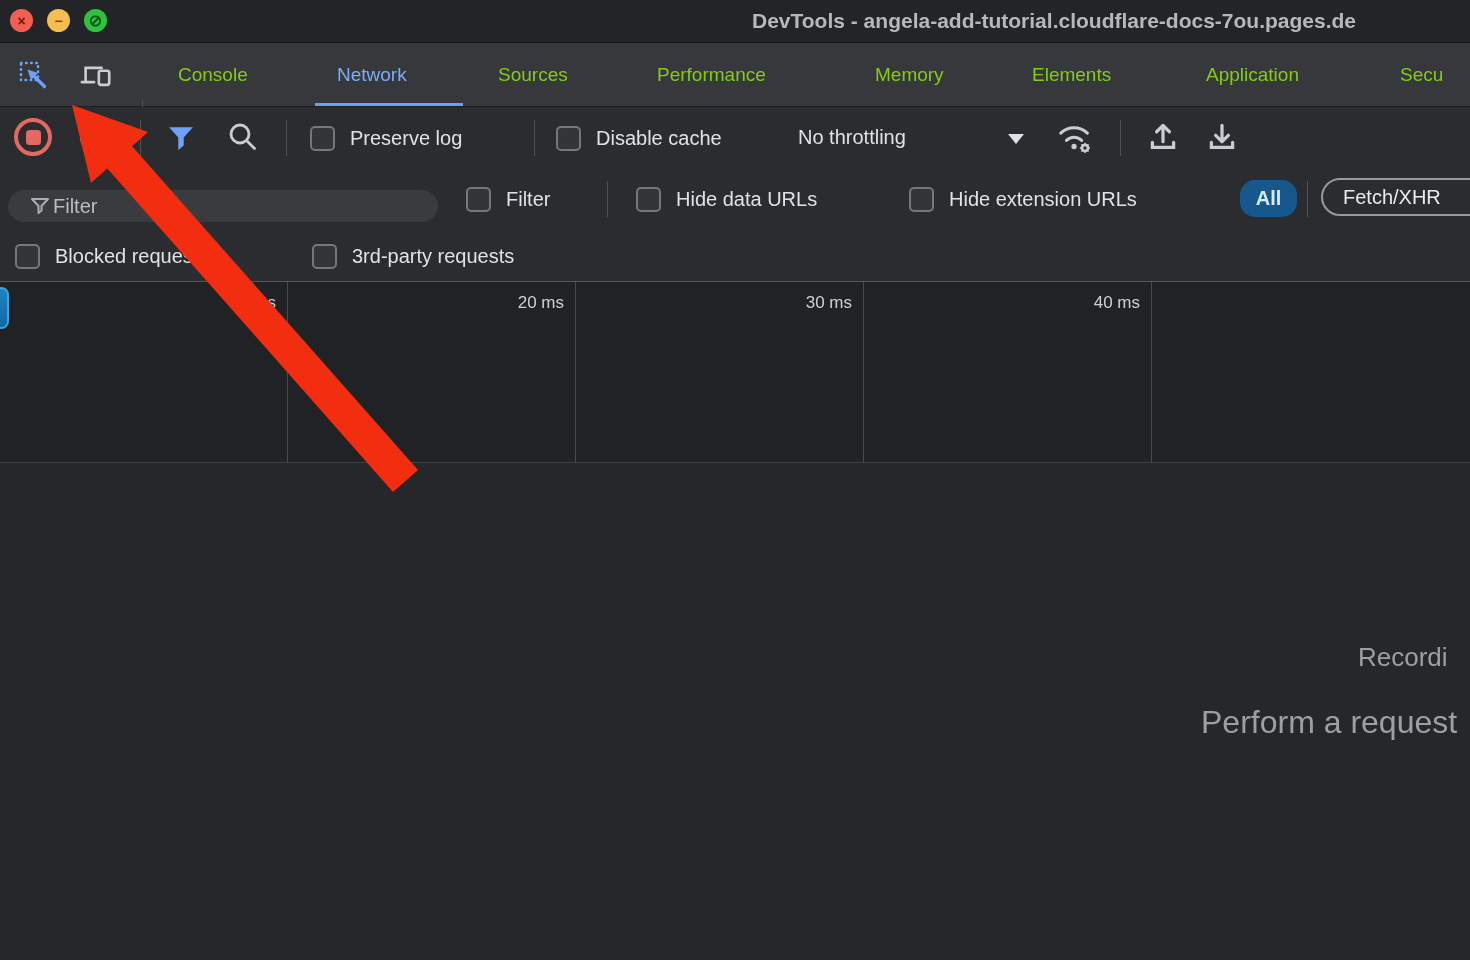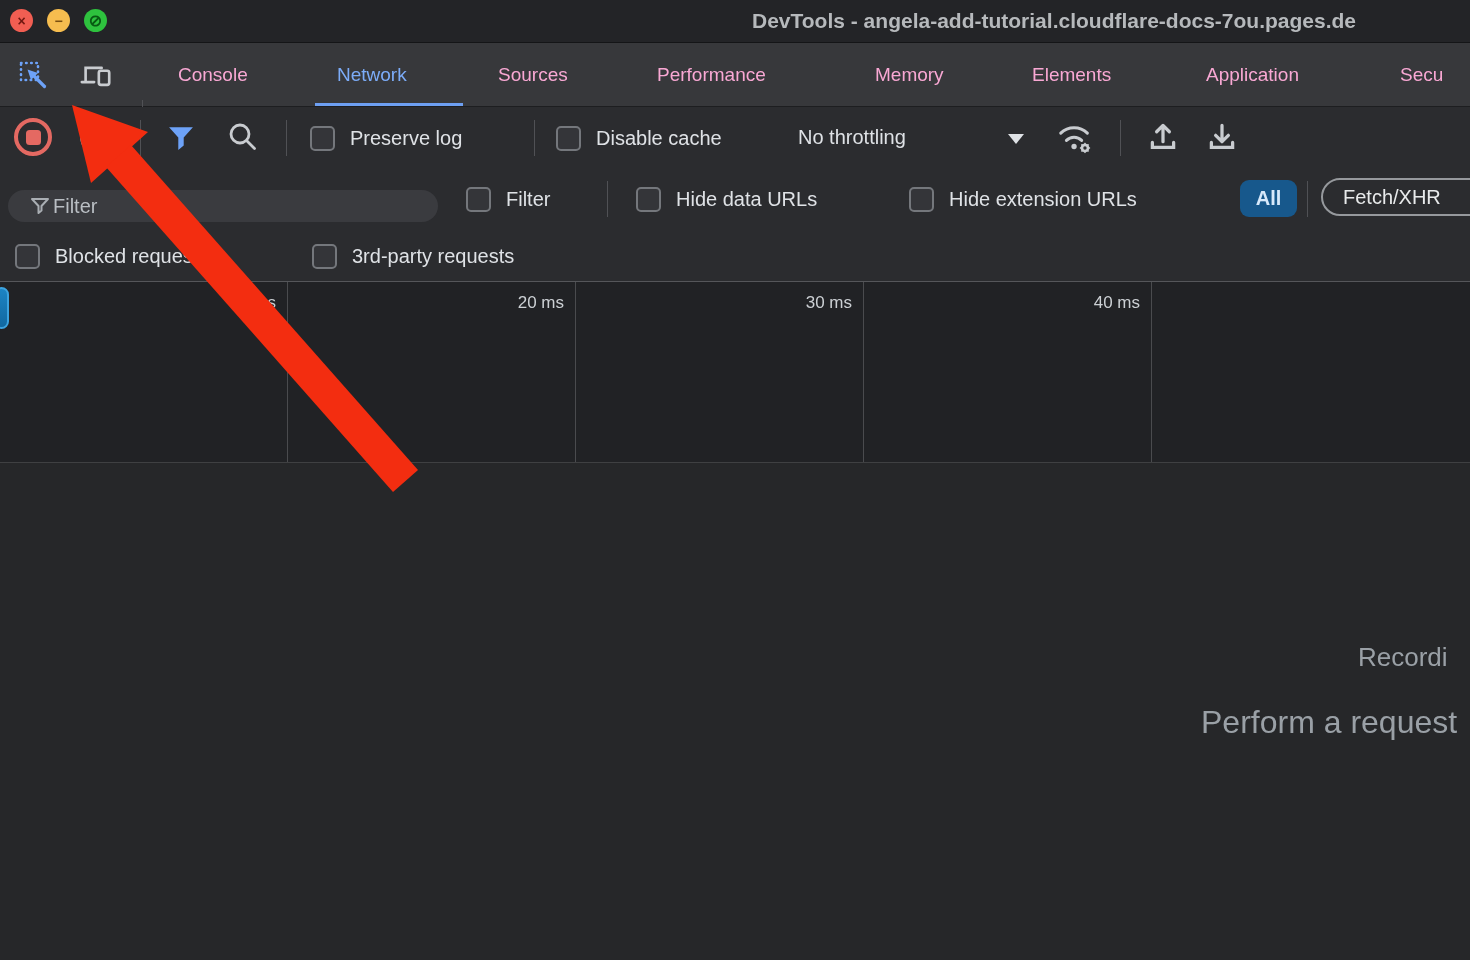--- a/index.html
+++ b/index.html
@@ -15,21 +15,21 @@
   .light.min{left:47px;background:#f6bd4f;color:rgba(100,60,5,.85);}
   .light.zoom{left:84px;background:#2ec23e;color:rgba(0,70,10,.85);font-size:16px;}
   .wtitle{position:absolute;left:752px;top:0;height:42px;display:flex;align-items:center;
           font-size:21px;font-weight:bold;color:#b6b9bc;white-space:nowrap;}
 
   
   .tabstrip{position:absolute;left:0;top:43px;width:100%;height:63px;background:#37383b;
             border-bottom:1px solid #1d1e20;}
   .tbtn{position:absolute;top:16px;width:34px;height:32px;display:flex;align-items:center;justify-content:center;}
   .tab{position:absolute;top:0;height:63px;display:flex;align-items:center;
-       font-size:19px;color:#f9a8d4;white-space:nowrap;}
+       font-size:19px;color:#84cc16;white-space:nowrap;}
   .tab.active{color:#7cacf8;}
   .underline{position:absolute;left:315px;bottom:0;width:148px;height:3px;background:#6d9ff2;}
   .vdiv{position:absolute;width:1px;background:#505155;}
 
   
   .rows{position:absolute;left:0;top:107px;width:100%;height:174px;background:#2b2c2f;}
   .toolbar{position:absolute;left:0;top:0;width:100%;height:61px;}
   .rec{position:absolute;left:14px;top:11px;width:30px;height:30px;border:4px solid #e46962;
        border-radius:50%;display:flex;align-items:center;justify-content:center;}
   .rec::after{content:"";width:15px;height:15px;background:#e46962;border-radius:3.5px;}
@@ -45,21 +45,21 @@
   .caret{position:absolute;left:1008px;top:27px;width:0;height:0;
          border-left:8px solid transparent;border-right:8px solid transparent;border-top:10px solid #dfe2e6;}
 
   
   .filterrow{position:absolute;left:0;top:61px;width:100%;height:61px;}
   .fpill{position:absolute;left:8px;top:11px;width:430px;height:32px;border-radius:20px;
          background:#3a3b3f;display:flex;align-items:center;padding-left:22px;box-sizing:border-box;gap:1px;margin-top:11px;}
   .fpill input{background:transparent;border:none;outline:none;font-family:"Liberation Sans",sans-serif;
                font-size:20px;color:#e8eaed;width:320px;}
   .fpill input::placeholder{color:#b9bec3;opacity:1;}
-  .allpill{position:absolute;left:1240px;top:12px;width:57px;height:37px;border-radius:9px;
+  .allpill{position:absolute;left:1240px;top:12px;width:57px;height:37px;border-radius:15px;
            background:#17588c;color:#d7e9fb;font-size:20px;font-weight:bold;
            display:flex;align-items:center;justify-content:center;}
   .fetchpill{position:absolute;left:1321px;top:10px;width:170px;height:38px;border-radius:19px;
              border:2px solid #96999d;box-sizing:border-box;color:#e8eaeb;font-size:20px;
              display:flex;align-items:center;padding-left:20px;white-space:nowrap;}
 
   
   .row2{position:absolute;left:0;top:122px;width:100%;height:52px;}
 
   

